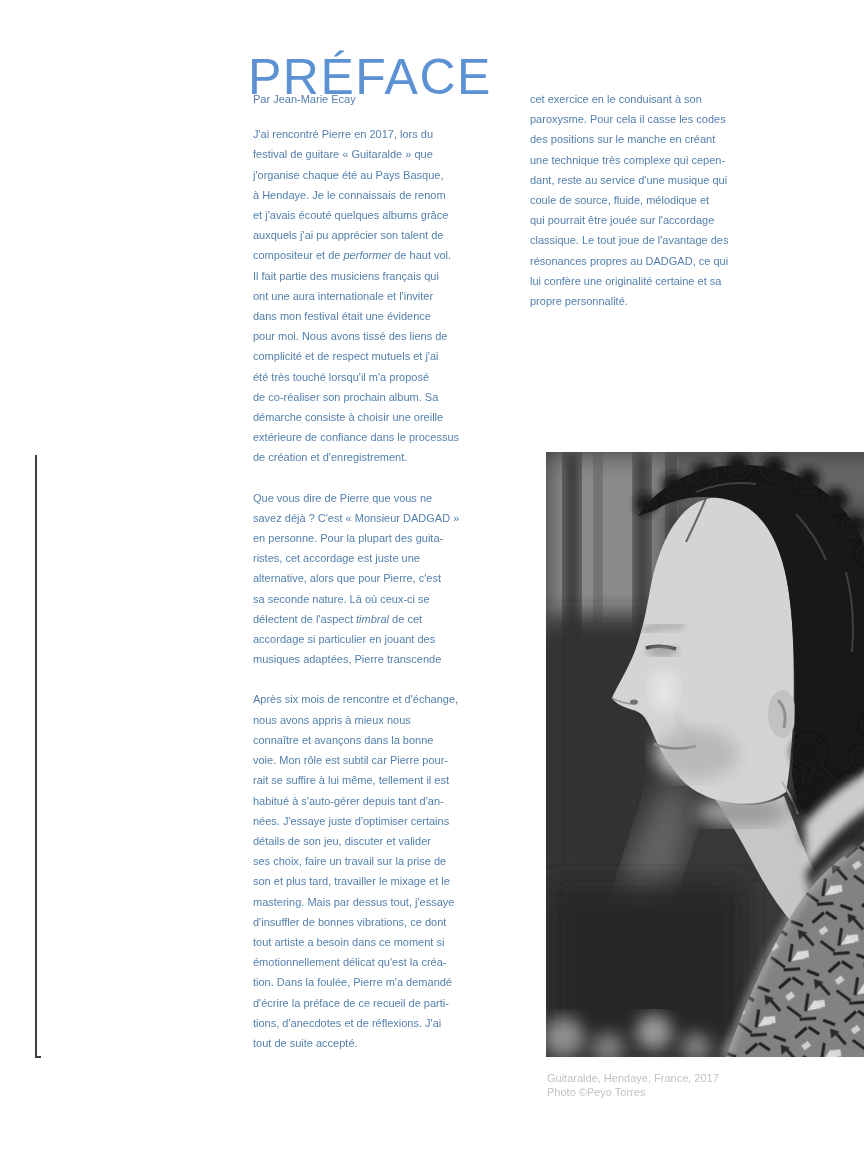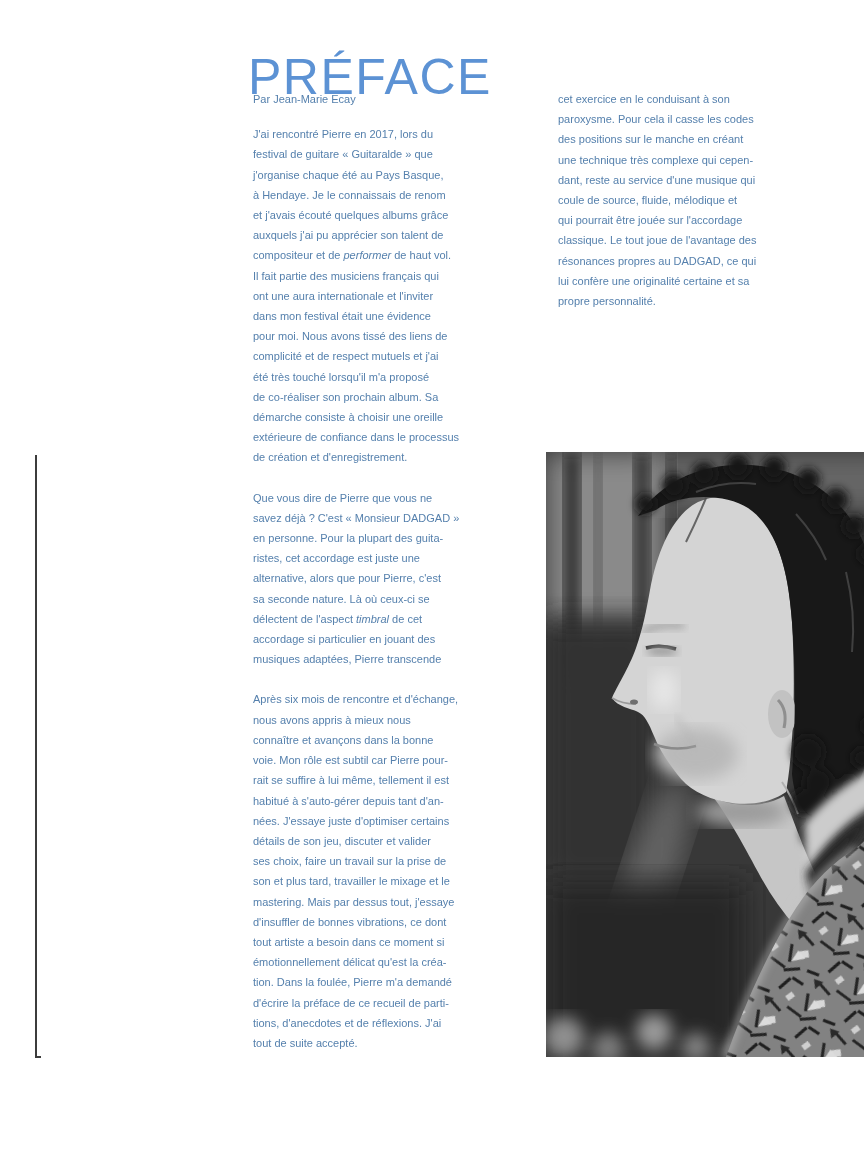--- a/index.html
+++ b/index.html
@@ -17,21 +17,21 @@
   .title {
     position:absolute; left:213px; top:18px;
     font-size:50px; font-weight:300; letter-spacing:1.5px;
     color:#5c92d4; line-height:1.0;
   }
   .col {
     position:absolute; top:89px; width:300px;
     color:#5580ad; font-size:11px; line-height:20.2px;
   }
   .col-left  { left:218px; }
-  .col-right { left:523px; }
+  .col-right { left:495px; }
   .byline { margin:0 0 15px 0; white-space:pre; }
   .para   { margin:0 0 20px 0; white-space:pre; }
   .para em { }
   .page-number {
     position:absolute; left:826px; top:390px; width:20px;
     font-size:13.5px; color:#4f4f4f; text-align:right;
   }
   .photo {
     position:absolute; left:511px; top:452px; width:353px; height:605px;
   }
@@ -213,14 +213,18 @@
         <path d="M160,46 Q150,70 140,90"></path>
       </g>
 
       <path d="M258,372 Q292,330 353,304 L353,338 Q300,366 276,400 Q266,414 260,424 Z" fill="#cccccc" filter="url(#b4)"></path>
       <path d="M260,420 Q286,390 310,372 L330,360 Q304,396 288,420 Q274,440 266,452 Z" fill="#252525" filter="url(#b4)"></path>
       <path d="M353,318 L353,605 L180,605 C200,548 224,496 250,456 C268,428 288,410 310,396 C328,384 344,352 353,318 Z" fill="url(#shirtpat)"></path>
       <path d="M180,605 C200,548 224,496 250,456 C268,428 288,410 310,396" stroke="#c4c4c4" stroke-width="4" fill="none" filter="url(#b4)"></path>
     </svg>
   </div>
 
+  <div class="caption">
+    <div>Guitaralde, Hendaye, France, 2017</div>
+    <div>Photo  ©Peyo Torres</div>
+  </div>
 
 </div>
 
 </body></html>

